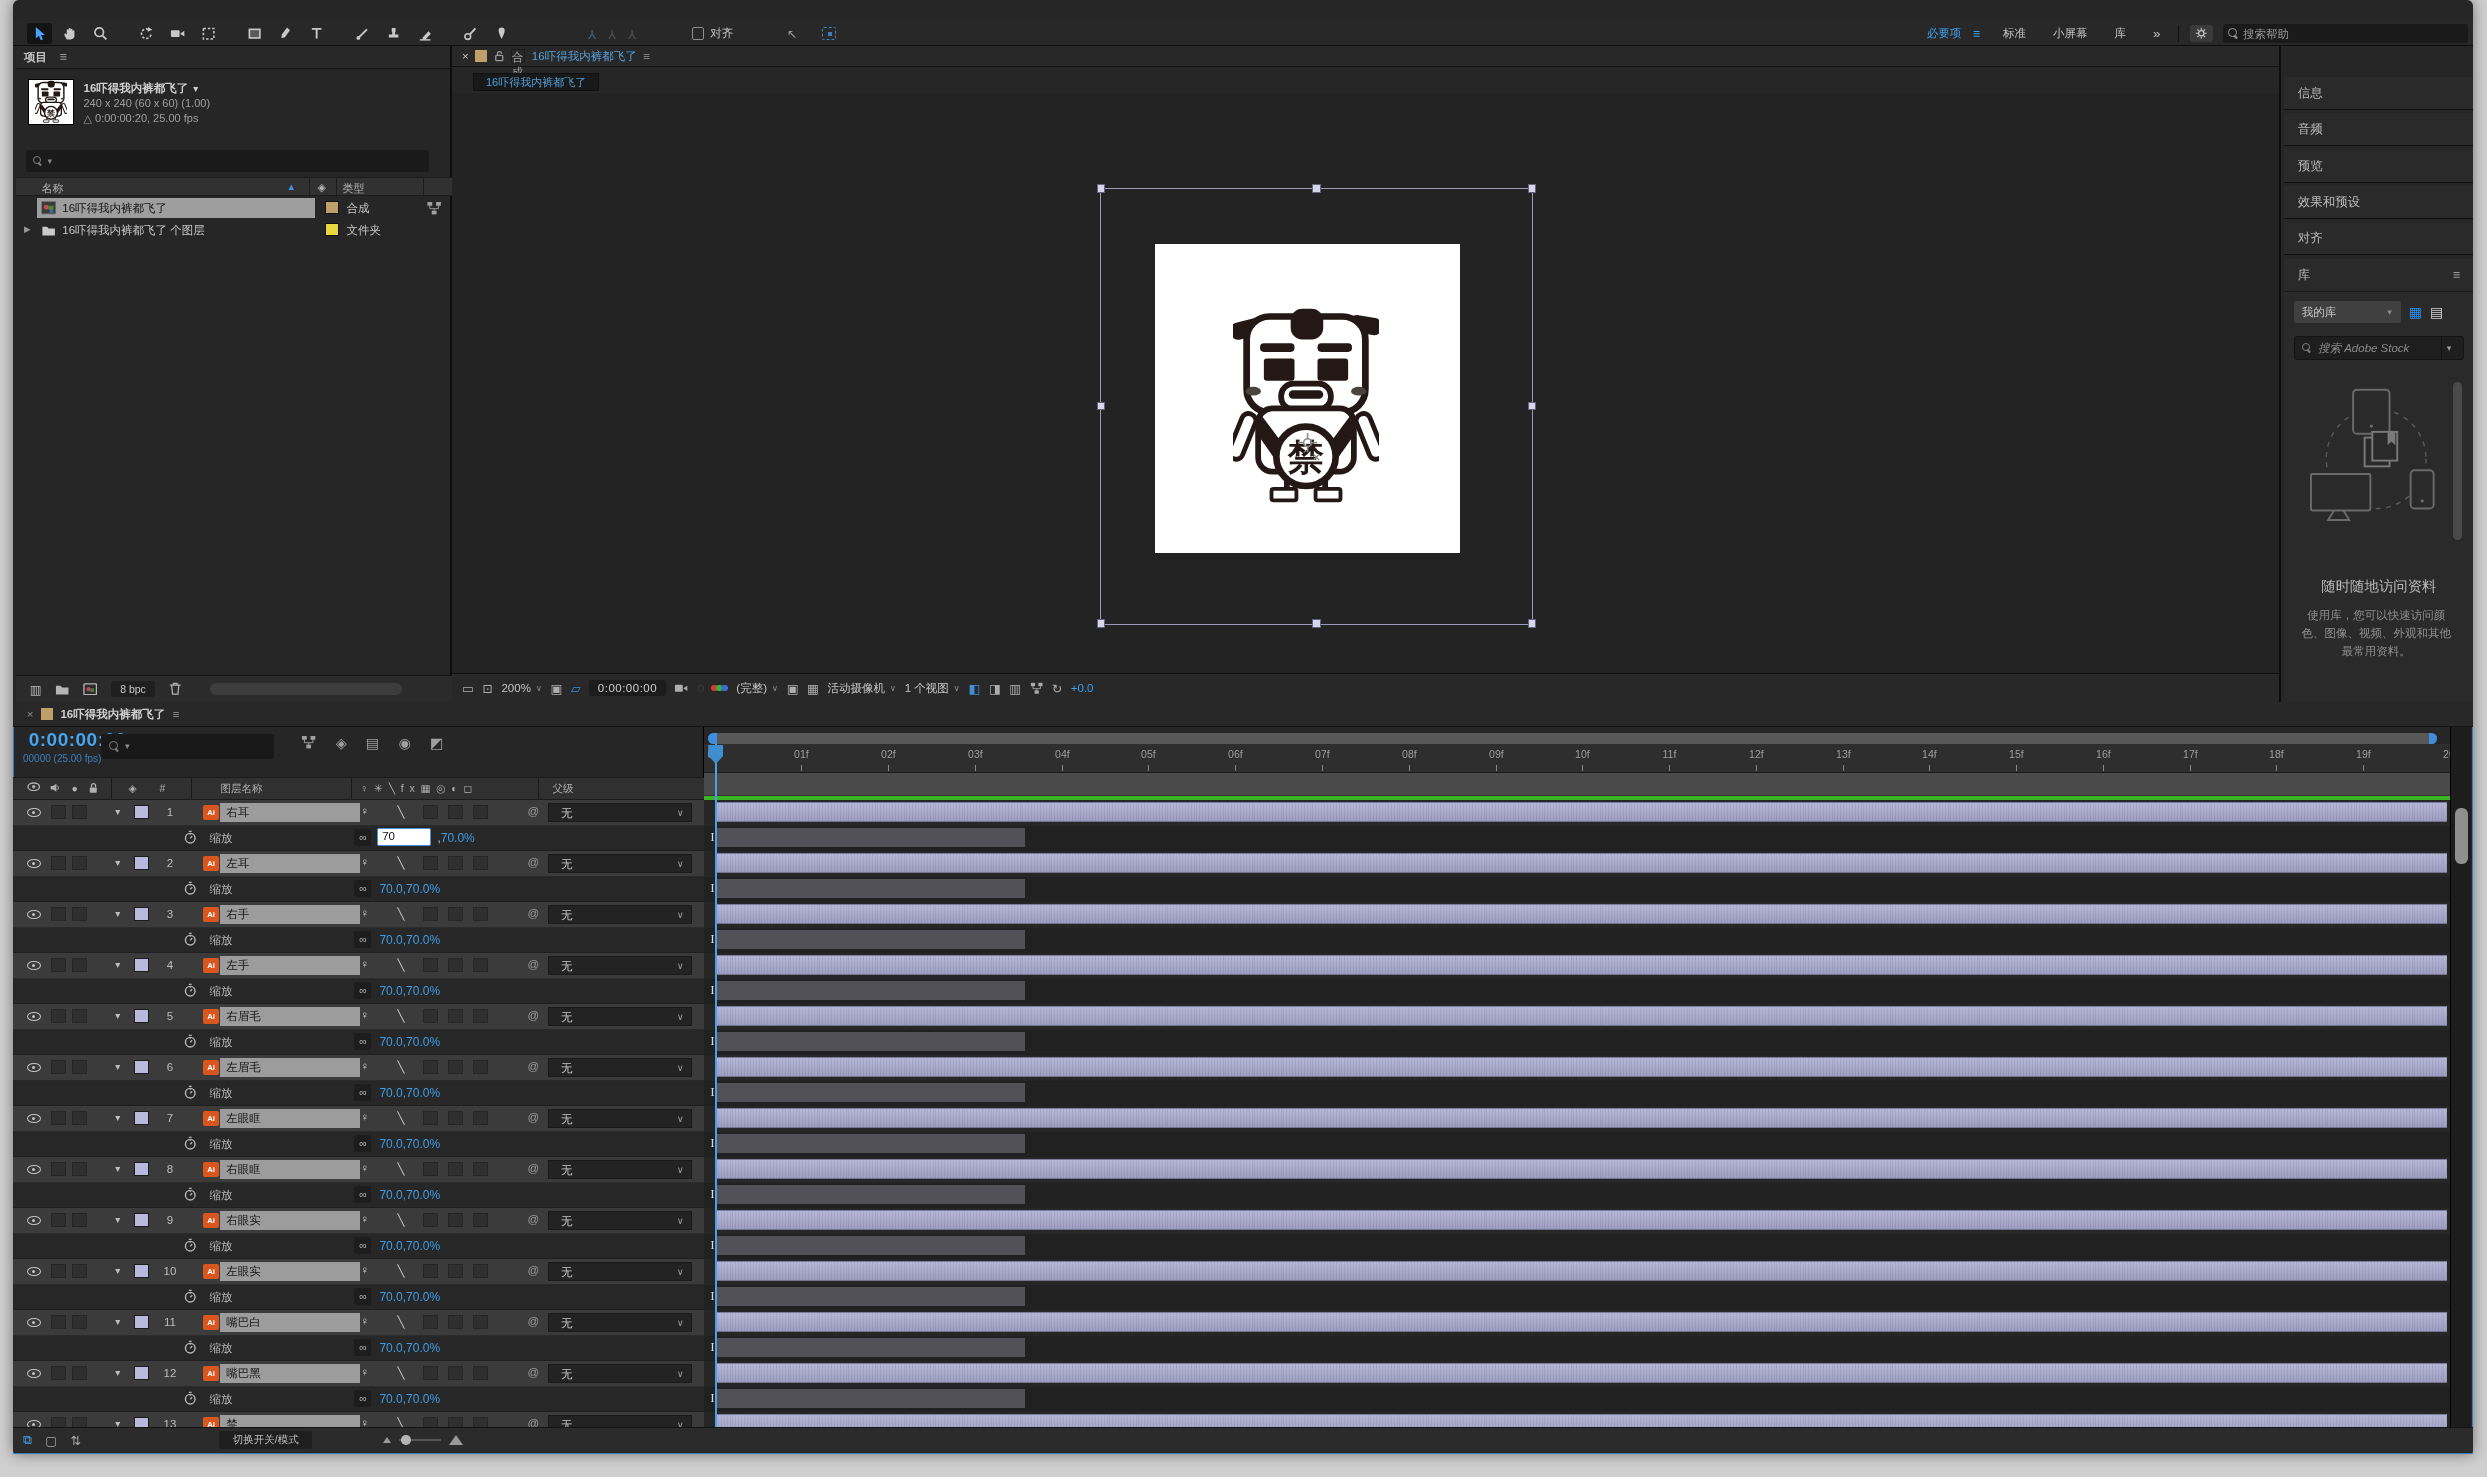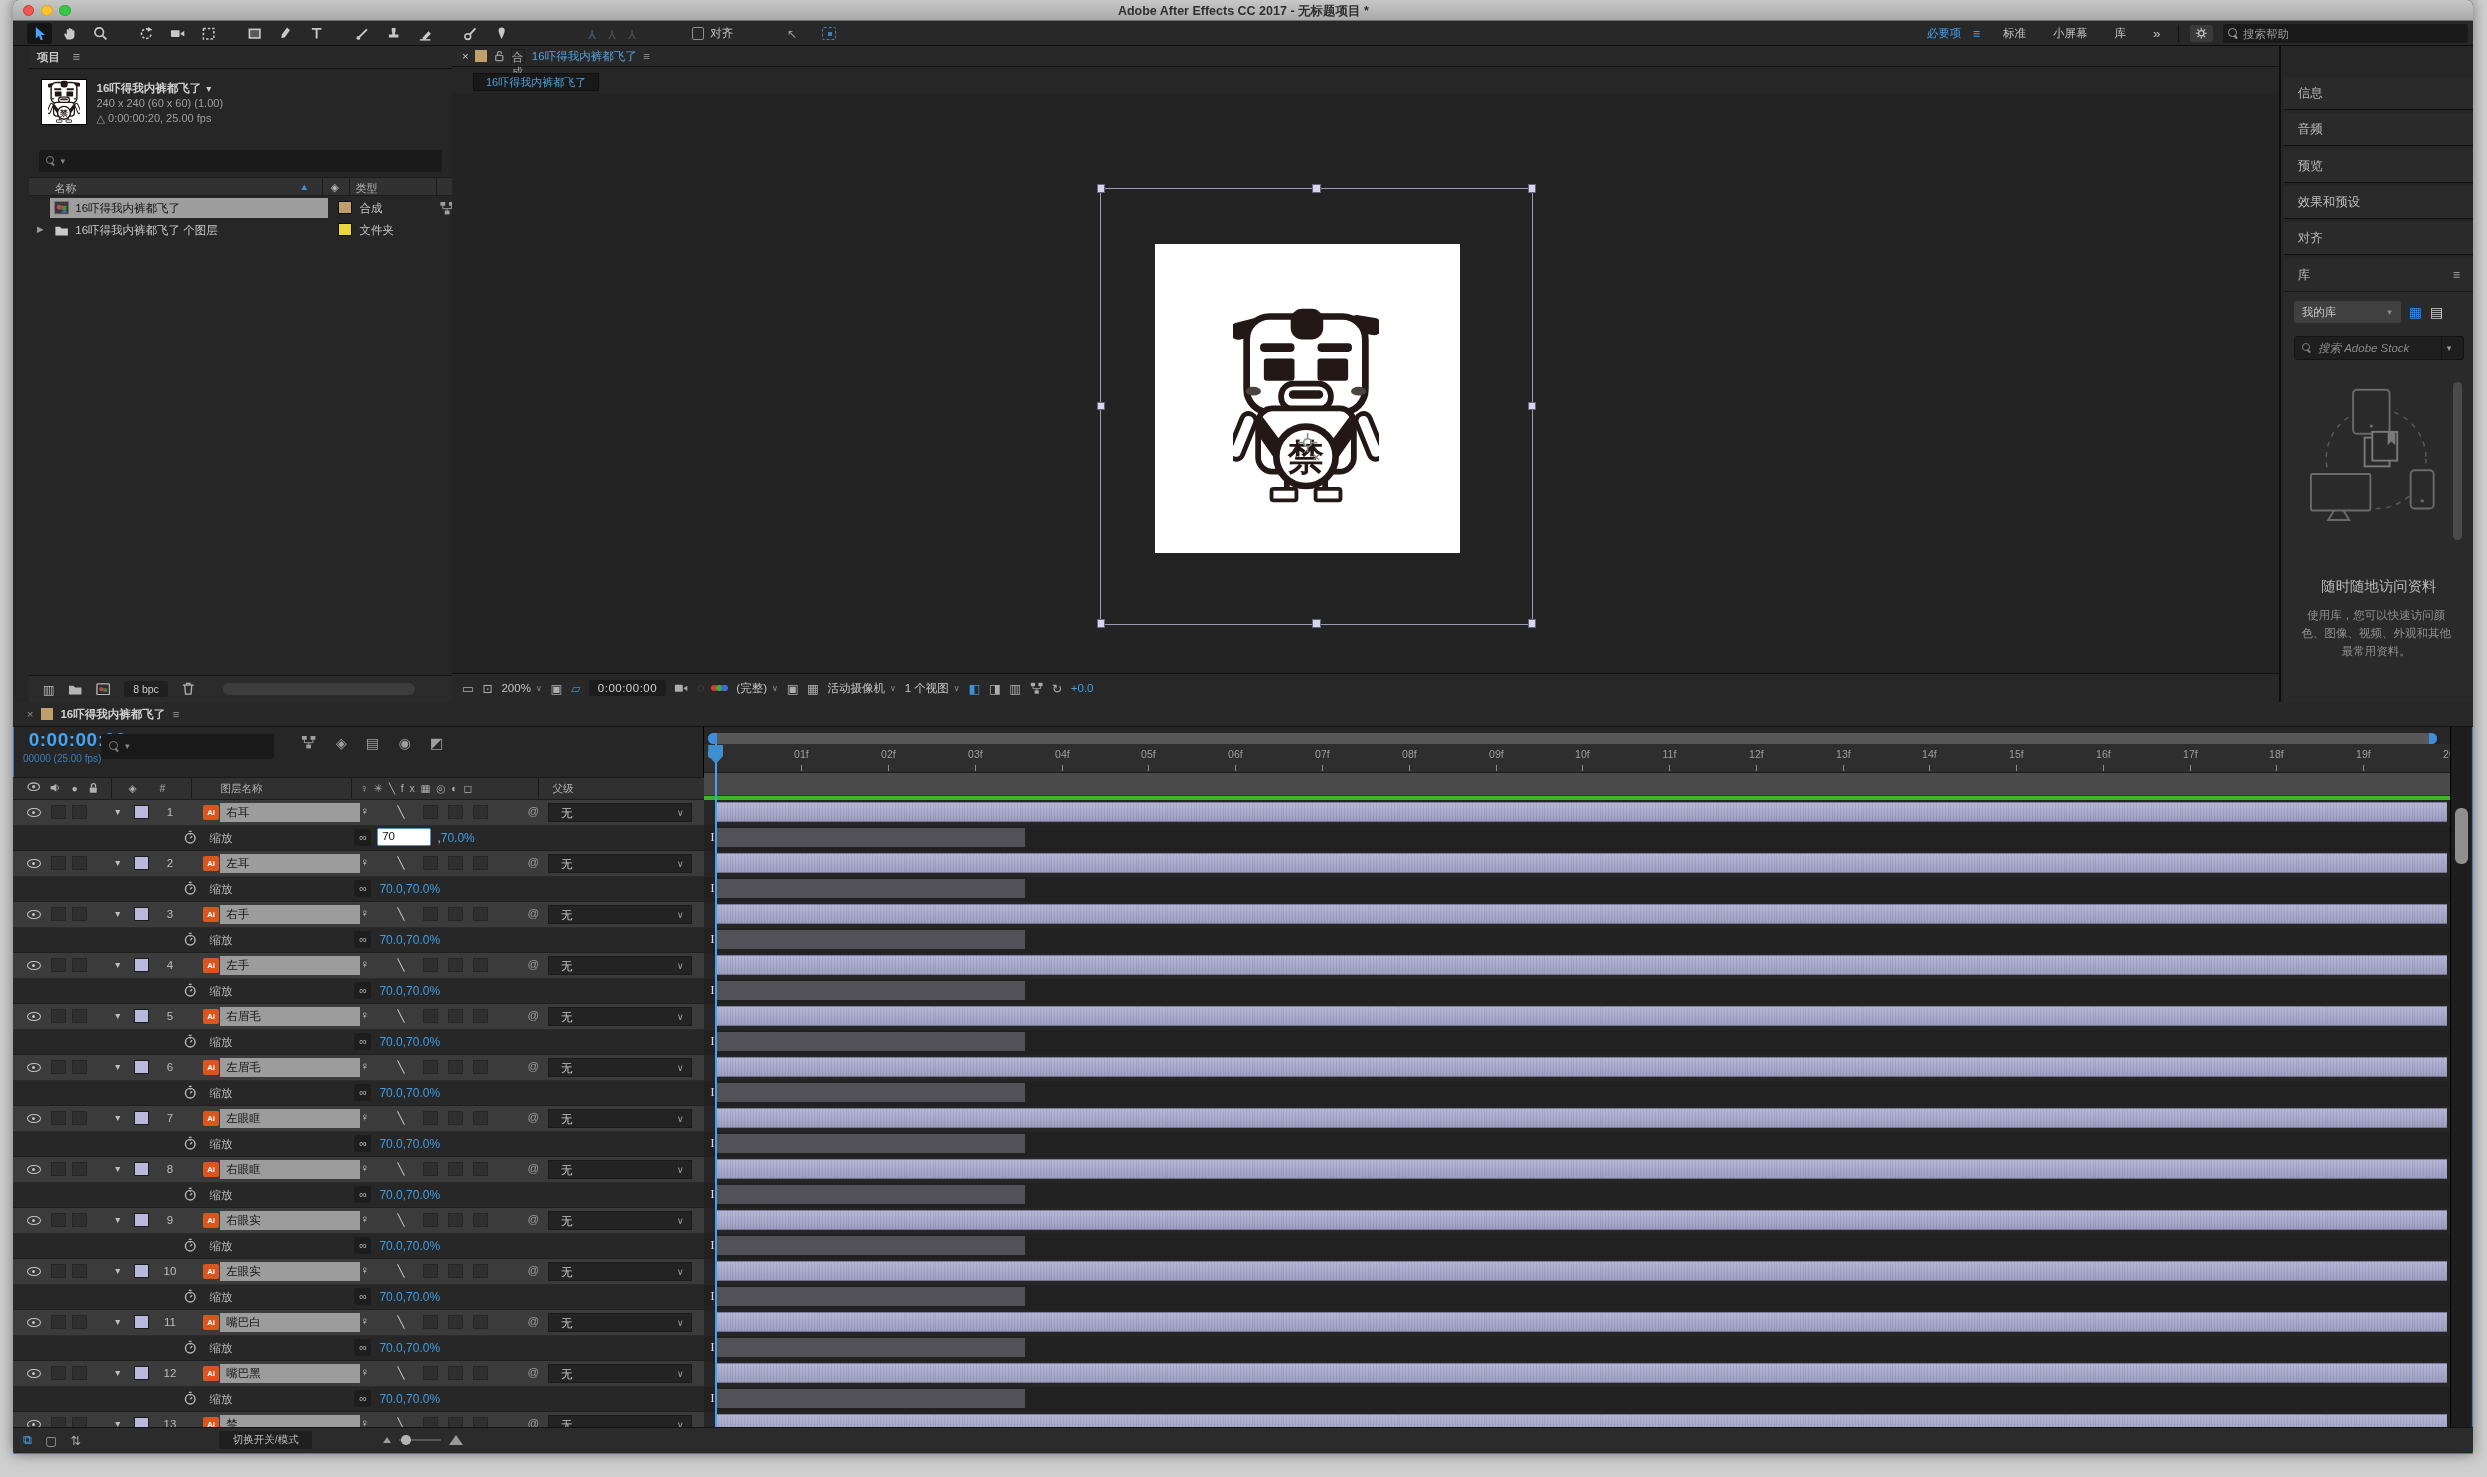--- a/index.html
+++ b/index.html
@@ -49,21 +49,21 @@
   .mag.dim::before { border-color:#7d7d7d; } .mag.dim::after { background:#7d7d7d; }
 
   
   .panel { position:absolute; background:#262626; }
   .tabrow { position:absolute; left:0; top:0; right:0; height:23px; background:#282828; border-bottom:1px solid #131313; display:flex; align-items:center; padding:0 7.7px; gap:6.7px; }
   .sq-tan { width:11.5px; height:11.5px; background:#bfa06a; display:inline-block; }
   .tabrow .tname { font-size:11.5px; color:#c6c6c6; font-weight:bold; }
   .tabrow .menu { color:#9a9a9a; font-size:12.5px; margin-left:5.8px; }
 
   
-  #project-panel { left:16px; top:46px; width:436px; height:656px; border-right:2.9px solid #0d0d0d; }
+  #project-panel { left:3px; top:46px; width:436px; height:656px; border-right:2.9px solid #0d0d0d; }
   #proj-info { position:absolute; left:11.5px; top:33px; display:flex; gap:9.6px; }
   #proj-thumb { width:46px; height:46px; background:#fff; border:1px solid #000; display:flex; align-items:center; justify-content:center; }
   #proj-meta { font-size:11px; color:#9f9f9f; line-height:14.4px; padding-top:1.9px; }
   #proj-meta .l1 { color:#cfcfcf; font-weight:bold; font-size:11.5px; }
   #proj-meta .caret { color:#cfcfcf; font-size:8.6px; }
   #proj-search { position:absolute; left:9.6px; top:104px; width:403px; height:22px; background:#1a1a1a; border-radius:2.9px; display:flex; align-items:center; padding:0 6.7px; gap:2.9px; }
   .mini-caret { color:#8a8a8a; font-size:7.7px; }
   #proj-cols { position:absolute; left:0px; top:131px; width:436px; height:19px; background:#313131; border-top:1px solid #1c1c1c; border-bottom:1px solid #1c1c1c; font-size:11px; color:#b5b5b5; }
   #proj-cols .cname { position:absolute; left:25px; top:2.9px; }
   #proj-cols .sort { position:absolute; left:270px; top:2.9px; color:#3f8fd9; font-size:9.6px; }
@@ -242,26 +242,20 @@
       <rect x="86" y="192" width="26" height="12" rx="2" fill="#ffffff" stroke="#231815" stroke-width="4"></rect>
 
       <circle cx="76" cy="158" r="31" fill="#ffffff" stroke="#231815" stroke-width="7"></circle>
       <text x="76" y="172" text-anchor="middle" font-size="38" font-weight="bold" fill="#231815">禁</text>
     </g>
   </defs>
 </svg>
 
 <div id="window">
 
-  <div id="titlebar">
-    <span class="light r"></span>
-    <span class="light y"></span>
-    <span class="light g"></span>
-    <span class="title">Adobe After Effects CC 2017 - 无标题项目 *</span>
-  </div>
 
   <div id="toolbar">
     <div id="tools">
         <span class="tool active">
           <svg width="15.3" height="15.3" viewBox="0 0 16 16">
             <polygon points="4,1 4,13 7.2,10.2 9.2,15 11.4,14 9.4,9.4 13.5,9.4" fill="#4aa3ff"></polygon>
           </svg>
         </span>
         <span class="tool">
           <svg width="15.3" height="15.3" viewBox="0 0 16 16">

